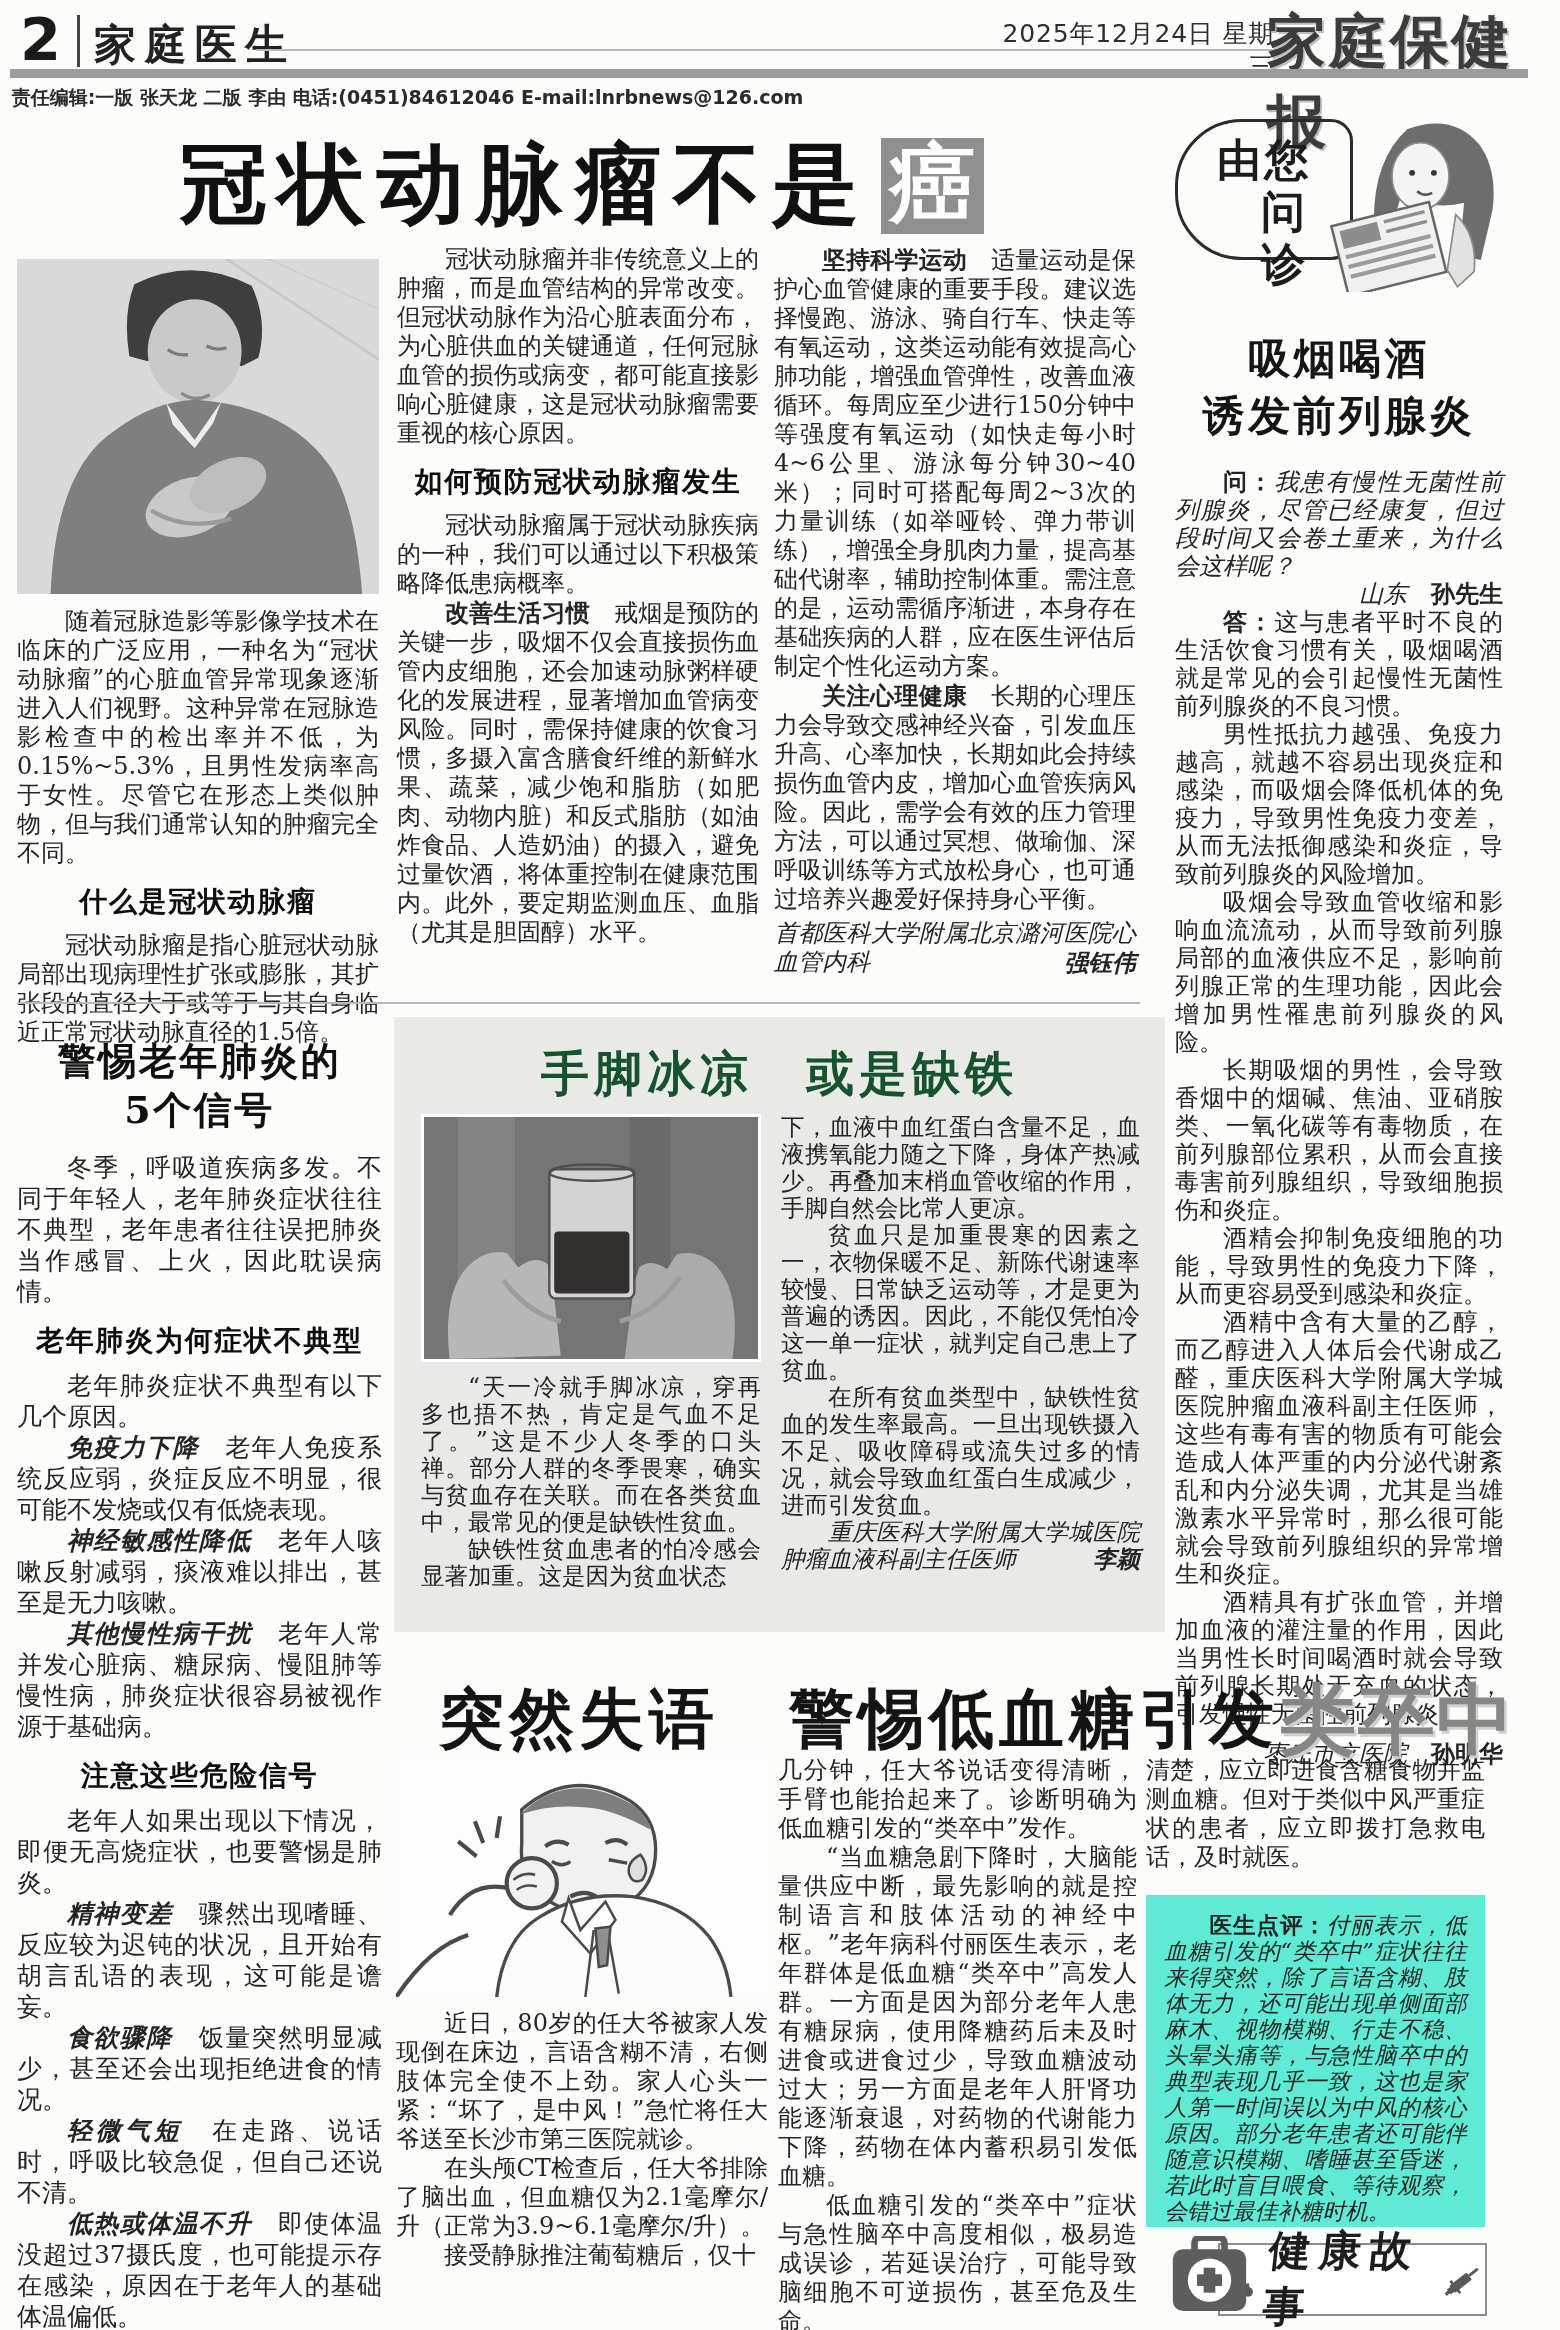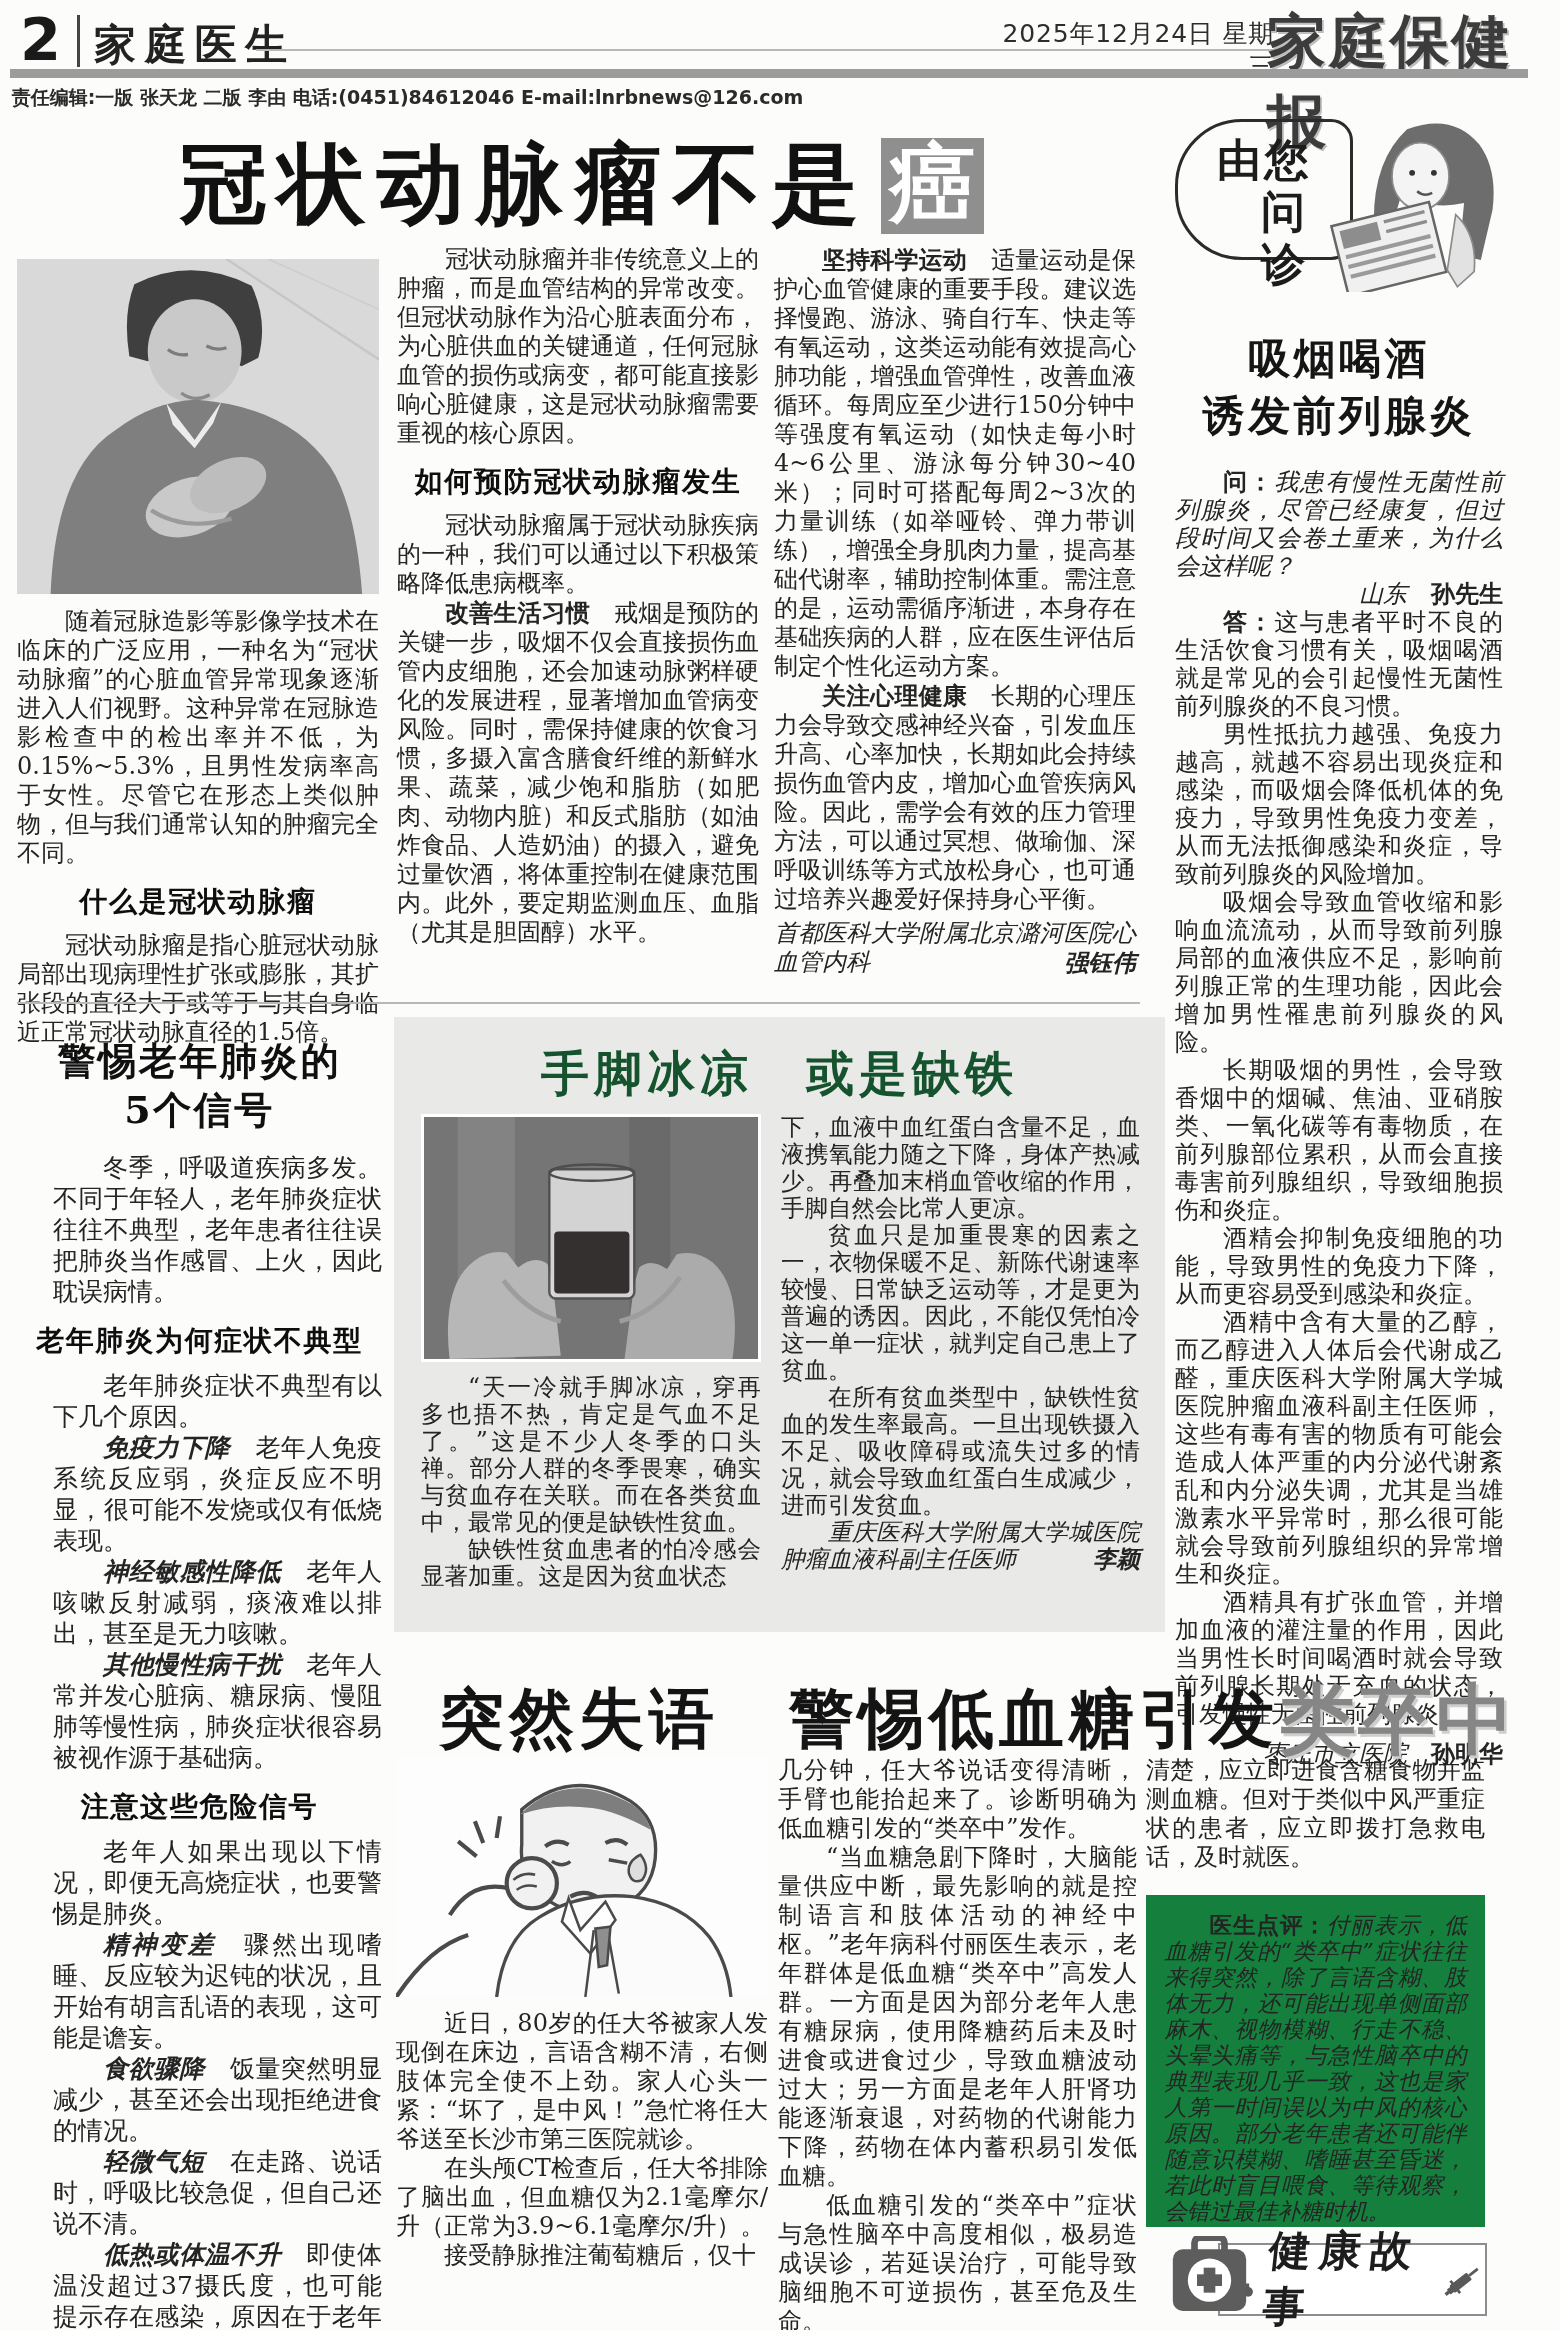--- a/index.html
+++ b/index.html
@@ -21,32 +21,32 @@
   
   .headline1{font-size:87px;font-weight:900;letter-spacing:11.7px;color:#111;white-space:nowrap;}
   .cancer{display:inline-block;background:#8f8f8f;color:#fff;padding:0 8.4px 5px;margin-left:10px;letter-spacing:0;line-height:1.05;}
   
   .qa .p{font-size:24px;line-height:28px;}
   .badge{width:178px;height:141px;border:3.4px solid #2b2b2b;border-radius:67px 22px 22px 67px;box-sizing:border-box;padding:11.7px 0 0 39px;}
   .badge div{font-size:44px;font-weight:900;line-height:52px;color:#1c1c1c;letter-spacing:3.4px;}
   .badge div:last-child{padding-left:44px;}
   .qatitle{font-size:42px;font-weight:900;text-align:center;line-height:57px;letter-spacing:3.4px;color:#151515;}
   
-  .a2 .p{font-size:25px;line-height:31px;margin-left:36px;}
+  .a2 .p{font-size:25px;line-height:31px;}
   .a2title{font-size:38px;font-weight:900;text-align:center;line-height:49px;letter-spacing:2.5px;color:#101010;}
   
   .graybox{background:#e9e9e7;}
   .a3title{font-size:48px;font-weight:900;text-align:center;letter-spacing:5px;color:#14532d;}
   .a3 .p{font-size:23.5px;line-height:27px;}
   .kai{font-style:italic;}
   
   .headline4{font-size:65px;font-weight:900;letter-spacing:5px;color:#141414;white-space:nowrap;}
   .h4hl{font-size:77px;color:#868686;font-family:"DejaVu Sans","Liberation Sans",sans-serif;font-weight:800;letter-spacing:1.7px;vertical-align:-5px;text-shadow:2.5px 2.5px 0 #cfcfcf;margin-top:26px;}
   .a4 .p{font-size:24px;line-height:29px;}
-  .notebox{background:#15803d;box-sizing:border-box;padding:17px 18.4px;}
+  .notebox{background:#5eead4;box-sizing:border-box;padding:17px 18.4px;}
   .notebox .p{font-size:22.6px;line-height:26px;}
   .logobox{border:2.5px solid #8d8d8d;box-shadow:0 0 0 1.7px #fff inset;display:flex;align-items:center;justify-content:center;gap:11.7px;background:#fff;}
   .brush{font-size:42px;font-weight:900;transform:skewX(-6deg);letter-spacing:8.4px;color:#1d1d1d;}
   .hr{background:#b8b8b8;}
 </style>
 </head>
 <body>
 
 <div id="page">
 

